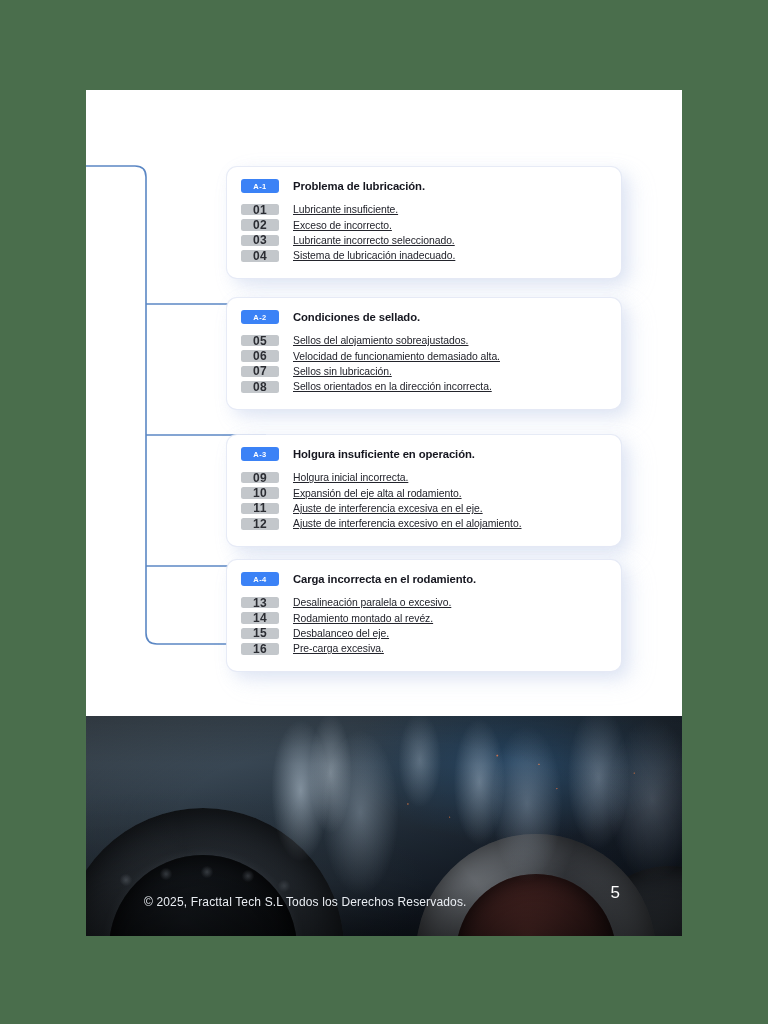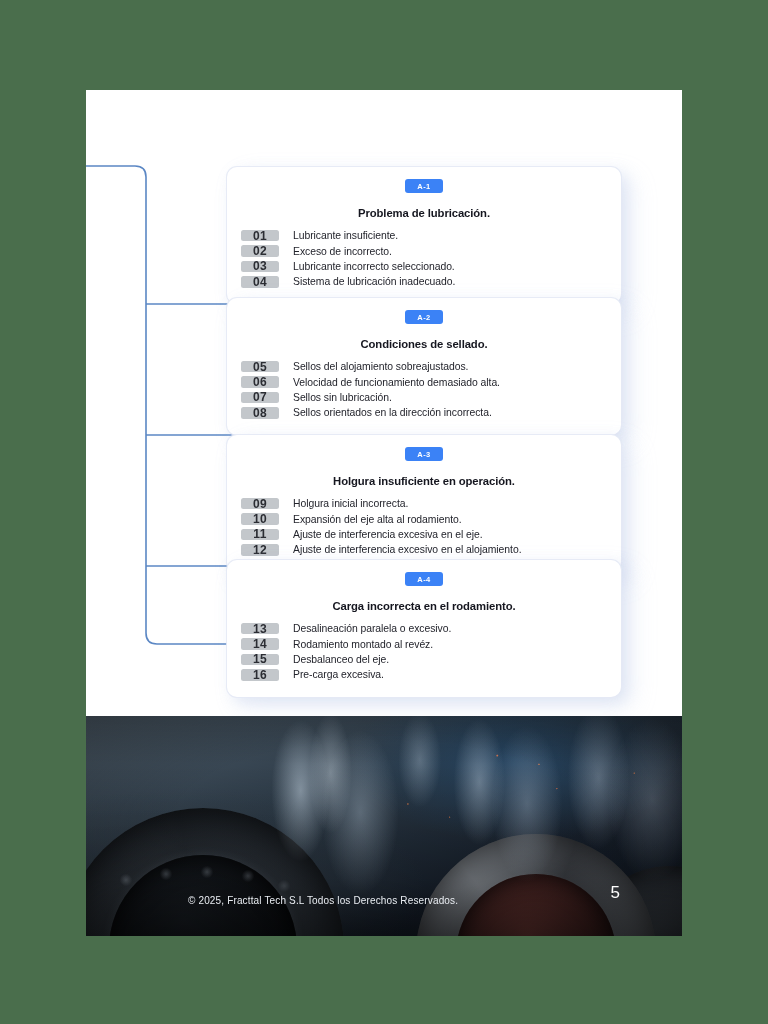--- a/index.html
+++ b/index.html
@@ -59,21 +59,20 @@
       6px 6px 16px rgba(170,185,225,0.30),
       12px 10px 26px rgba(185,198,232,0.18);
     padding: 12px 14px 14px 14px;
   }
 
   .card-head {
     display: flex;
     align-items: center;
     gap: 14px;
     margin-bottom: 9px;
-    flex-direction: column;
   }
 
   .code-badge {
     flex: 0 0 auto;
     width: 38px;
     height: 14px;
     background: #3b82f6;
     border-radius: 3px;
     color: #ffffff;
     font-size: 7.5px;
@@ -114,20 +113,21 @@
     display: flex;
     align-items: center;
     justify-content: center;
   }
 
   .item-text {
     font-size: 10.4px;
     color: #23242c;
     white-space: nowrap;
     letter-spacing: -0.05px;
+    text-decoration: underline;
   }
 
   
   #photo-band {
     position: absolute;
     left: 0;
     top: 626px;
     width: 596px;
     height: 220px;
     overflow: hidden;
@@ -236,25 +236,24 @@
   .ph-vignette {
     background:
       linear-gradient(to bottom, rgba(0,0,0,0.12) 0%, rgba(0,0,0,0) 22%, rgba(0,0,0,0.18) 74%, rgba(0,0,0,0.42) 100%),
       radial-gradient(ellipse 78% 78% at 50% 46%, rgba(0,0,0,0) 44%, rgba(0,0,0,0.38) 100%);
   }
 
   #footer-copyright {
     position: absolute;
     left: 58px;
     top: 179px;
-    font-size: 10px;
+    font-size: 12px;
     color: #e9edf2;
     letter-spacing: 0.15px;
     z-index: 6;
-    margin-left: 44px;
   }
 
   #page-number {
     position: absolute;
     right: 62px;
     top: 167px;
     font-size: 17px;
     color: #ffffff;
     font-weight: normal;
     z-index: 6;

